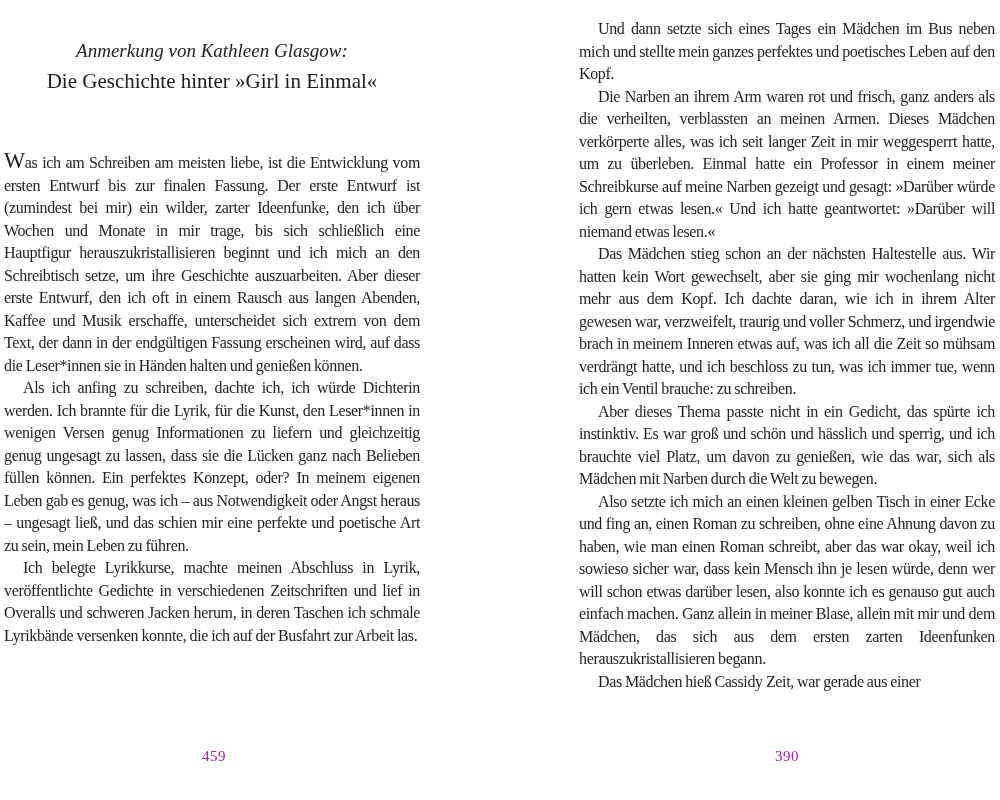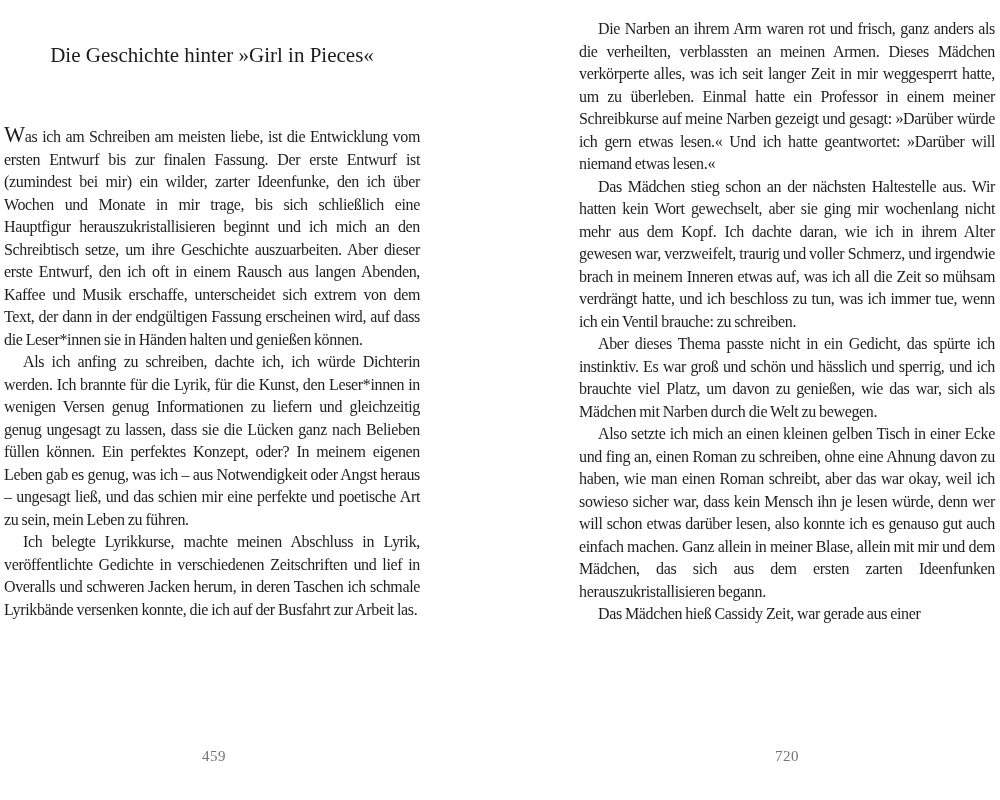--- a/index.html
+++ b/index.html
@@ -64,48 +64,50 @@
     font-size: 140%;
     line-height: 0.85;
   }
   .page-number {
     position: absolute;
     top: 748px;
     width: 416px;
     text-align: center;
     font-size: 15px;
     letter-spacing: 0.5px;
-    color: #737373;
+    color: #a21caf;
   }
   .page-number.pn-left { left: 6px; }
   .page-number.pn-right { left: 579px; }
 </style>
 </head>
 <body>
 
 <div class="spread">
 
   <section class="page page-left">
     <header class="chapter-heading">
-      <div class="heading-title">Die Geschichte hinter »Girl in Pieces«</div>
+      <div class="heading-annotation">Anmerkung von Kathleen Glasgow:</div>
+      <div class="heading-title">Die Geschichte hinter »Girl in Einmal«</div>
     </header>
     <div class="body-text">
       <p class="opening">Was ich am Schreiben am meisten liebe, ist die Entwicklung vom ersten Entwurf bis zur finalen Fassung. Der erste Entwurf ist (zumindest bei mir) ein wilder, zarter Ideenfunke, den ich über Wochen und Monate in mir trage, bis sich schließlich eine Hauptfigur herauszukristallisieren beginnt und ich mich an den Schreibtisch setze, um ihre Geschichte auszuarbeiten. Aber dieser erste Entwurf, den ich oft in einem Rausch aus langen Abenden, Kaffee und Musik erschaffe, unterscheidet sich extrem von dem Text, der dann in der endgültigen Fassung erscheinen wird, auf dass die Leser*innen sie in Händen halten und genießen können.</p>
       <p class="indent">Als ich anfing zu schreiben, dachte ich, ich würde Dichterin werden. Ich brannte für die Lyrik, für die Kunst, den Leser*innen in wenigen Versen genug Informationen zu liefern und gleichzeitig genug ungesagt zu lassen, dass sie die Lücken ganz nach Belieben füllen können. Ein perfektes Konzept, oder? In meinem eigenen Leben gab es genug, was ich – aus Notwendigkeit oder Angst heraus – ungesagt ließ, und das schien mir eine perfekte und poetische Art zu sein, mein Leben zu führen.</p>
       <p class="indent">Ich belegte Lyrikkurse, machte meinen Abschluss in Lyrik, veröffentlichte Gedichte in verschiedenen Zeitschriften und lief in Overalls und schweren Jacken herum, in deren Taschen ich schmale Lyrikbände versenken konnte, die ich auf der Busfahrt zur Arbeit las.</p>
     </div>
   </section>
 
   <section class="page page-right">
     <div class="body-text">
+      <p class="indent">Und dann setzte sich eines Tages ein Mädchen im Bus neben mich und stellte mein ganzes perfektes und poetisches Leben auf den Kopf.</p>
       <p class="indent">Die Narben an ihrem Arm waren rot und frisch, ganz anders als die verheilten, verblassten an meinen Armen. Dieses Mädchen verkörperte alles, was ich seit langer Zeit in mir weggesperrt hatte, um zu überleben. Einmal hatte ein Professor in einem meiner Schreibkurse auf meine Narben gezeigt und gesagt: »Darüber würde ich gern etwas lesen.« Und ich hatte geantwortet: »Darüber will niemand etwas lesen.«</p>
       <p class="indent">Das Mädchen stieg schon an der nächsten Haltestelle aus. Wir hatten kein Wort gewechselt, aber sie ging mir wochenlang nicht mehr aus dem Kopf. Ich dachte daran, wie ich in ihrem Alter gewesen war, verzweifelt, traurig und voller Schmerz, und irgendwie brach in meinem Inneren etwas auf, was ich all die Zeit so mühsam verdrängt hatte, und ich beschloss zu tun, was ich immer tue, wenn ich ein Ventil brauche: zu schreiben.</p>
       <p class="indent">Aber dieses Thema passte nicht in ein Gedicht, das spürte ich instinktiv. Es war groß und schön und hässlich und sperrig, und ich brauchte viel Platz, um davon zu genießen, wie das war, sich als Mädchen mit Narben durch die Welt zu bewegen.</p>
       <p class="indent">Also setzte ich mich an einen kleinen gelben Tisch in einer Ecke und fing an, einen Roman zu schreiben, ohne eine Ahnung davon zu haben, wie man einen Roman schreibt, aber das war okay, weil ich sowieso sicher war, dass kein Mensch ihn je lesen würde, denn wer will schon etwas darüber lesen, also konnte ich es genauso gut auch einfach machen. Ganz allein in meiner Blase, allein mit mir und dem Mädchen, das sich aus dem ersten zarten Ideenfunken herauszukristallisieren begann.</p>
       <p class="indent">Das Mädchen hieß Cassidy Zeit, war gerade aus einer</p>
     </div>
   </section>
 
   <div class="page-number pn-left">459</div>
 
-  <div class="page-number pn-right">720</div>
+  <div class="page-number pn-right">390</div>
 
 </div>
 
 </body></html>

